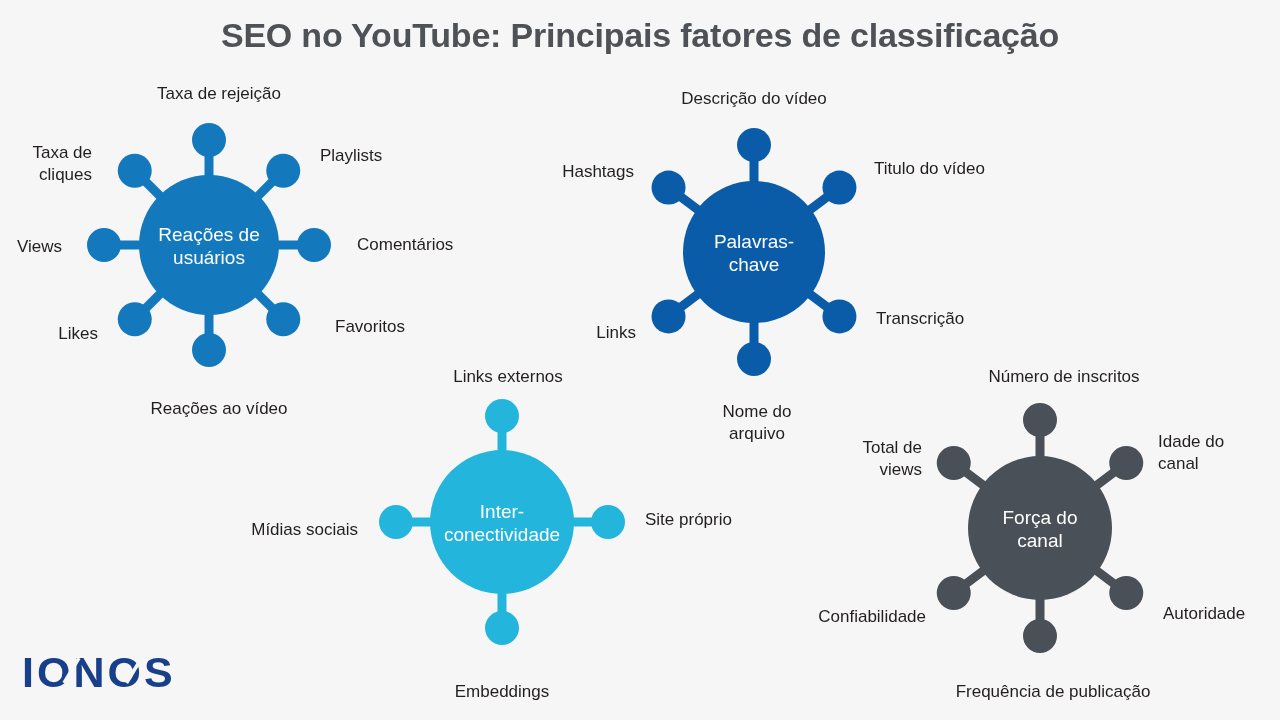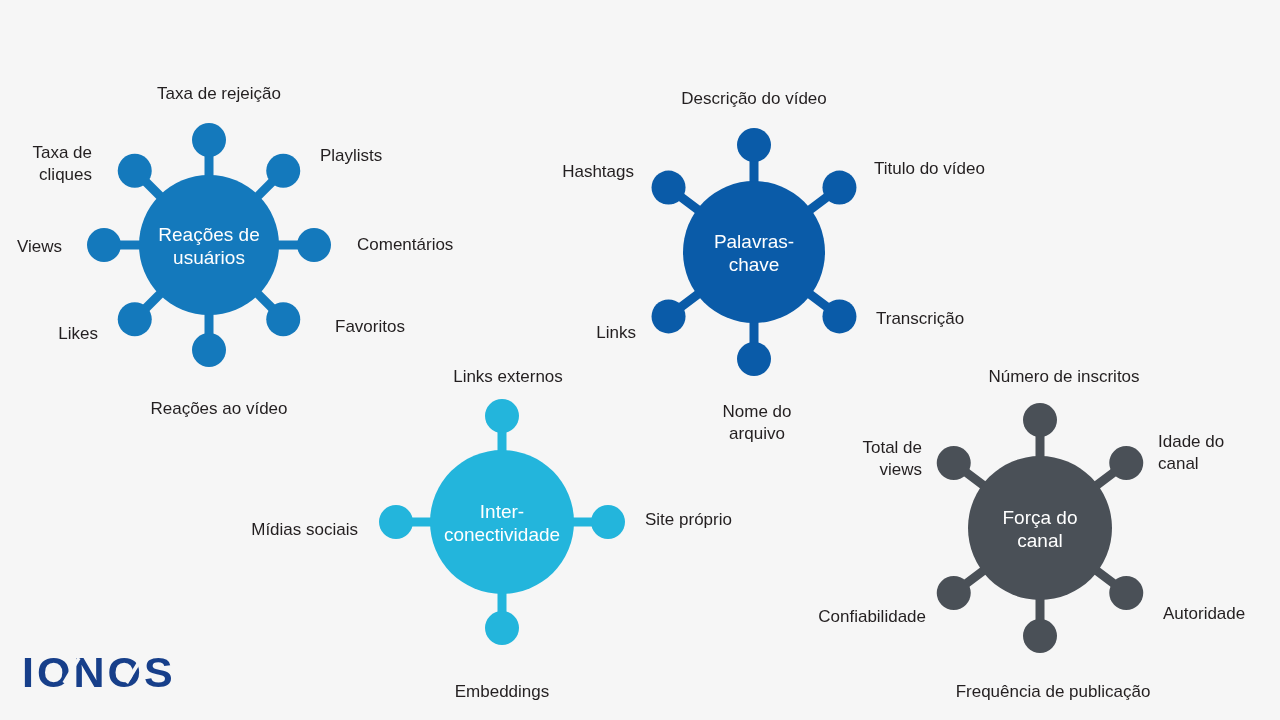--- a/index.html
+++ b/index.html
@@ -58,20 +58,21 @@
     bottom: 22px;
     width: 170px;
     height: 50px;
   }
 </style>
 </head>
 <body style="background: rgb(246, 246, 246);">
 
 <div id="infographic" style="background: rgb(246, 246, 246);">
 
+  <div class="page-title" style="color: rgb(78, 82, 87);">SEO no YouTube: Principais fatores de classificação</div>
 
   <svg class="cluster-layer" id="cluster-layer" viewBox="0 0 1280 720" xmlns="http://www.w3.org/2000/svg">
       <g>
         <line x1="209" y1="245" x2="209" y2="140" stroke="#1479bc" stroke-width="9" stroke-linecap="round"></line>
         <line x1="209" y1="245" x2="283.2462120245875" y2="170.75378797541254" stroke="#1479bc" stroke-width="9" stroke-linecap="round"></line>
         <line x1="209" y1="245" x2="314" y2="245" stroke="#1479bc" stroke-width="9" stroke-linecap="round"></line>
         <line x1="209" y1="245" x2="283.2462120245875" y2="319.24621202458746" stroke="#1479bc" stroke-width="9" stroke-linecap="round"></line>
         <line x1="209" y1="245" x2="209" y2="350" stroke="#1479bc" stroke-width="9" stroke-linecap="round"></line>
         <line x1="209" y1="245" x2="134.75378797541254" y2="319.2462120245875" stroke="#1479bc" stroke-width="9" stroke-linecap="round"></line>
         <line x1="209" y1="245" x2="104" y2="245" stroke="#1479bc" stroke-width="9" stroke-linecap="round"></line>

